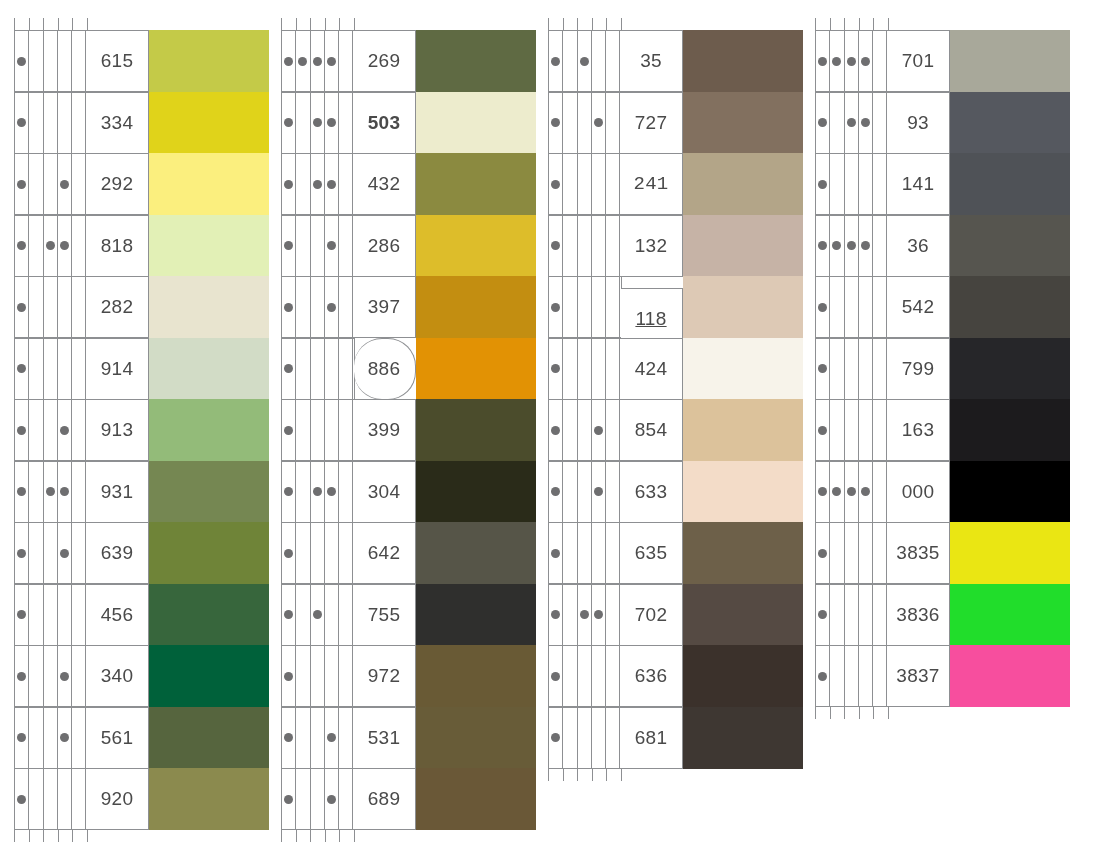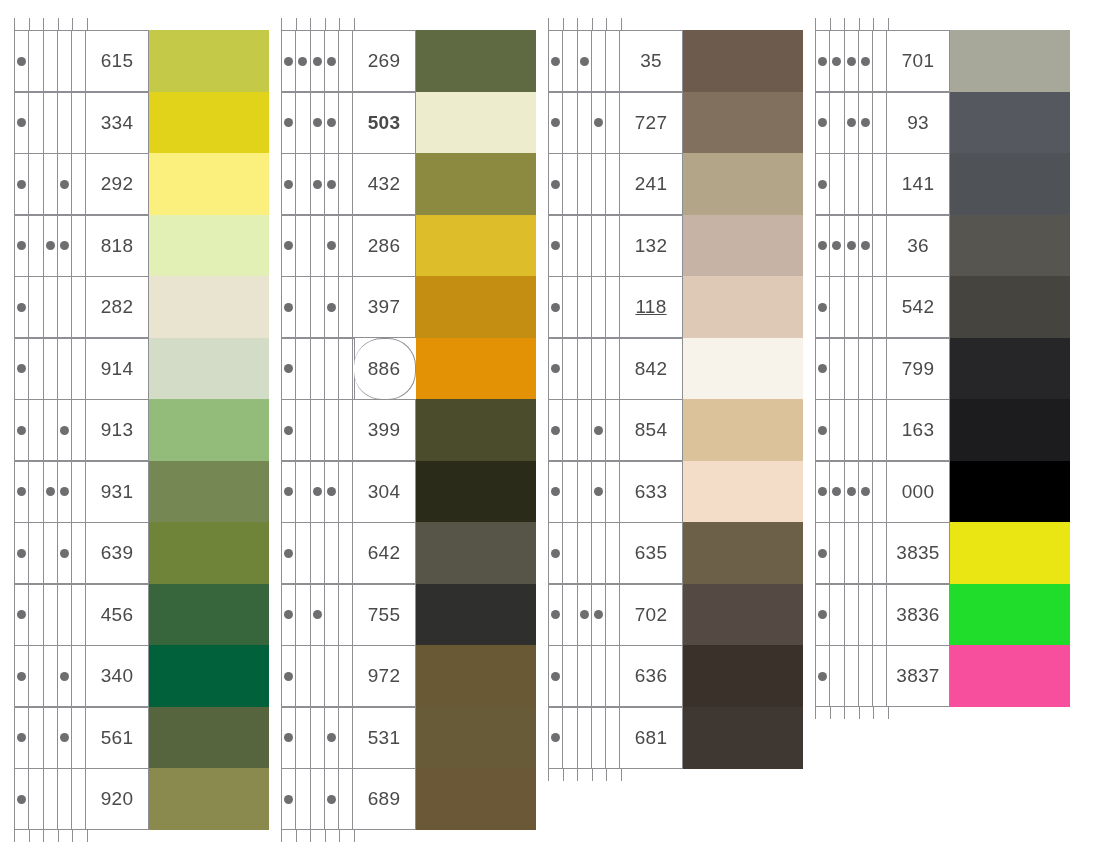--- a/index.html
+++ b/index.html
@@ -475,21 +475,21 @@
       <div class="swatch" style="left: 134.5px; top: 91.5px; width: 120px; background: rgb(130, 112, 95);"></div>
       <div class="checks" style="top: 153px; width: 72.5px;">
         <div class="chk" style="width: 14.5px;">
           <span class="dot" style="background: rgb(110, 110, 112);"></span>
         </div>
         <div class="chk" style="width: 14.5px;"></div>
         <div class="chk" style="width: 14.5px;"></div>
         <div class="chk" style="width: 14.5px;"></div>
         <div class="chk" style="width: 14.5px;"></div>
       </div>
-      <div class="numcell" style="left: 72.5px; top: 153px; width: 62px;">241</div>
+      <div class="numcell" style="left: 72.5px; top: 153px; width: 62px; font-family: Liberation Mono, monospace;">241</div>
       <div class="swatch" style="left: 134.5px; top: 153px; width: 120px; background: rgb(179, 165, 136);"></div>
       <div class="checks" style="top: 214.5px; width: 72.5px;">
         <div class="chk" style="width: 14.5px;">
           <span class="dot" style="background: rgb(110, 110, 112);"></span>
         </div>
         <div class="chk" style="width: 14.5px;"></div>
         <div class="chk" style="width: 14.5px;"></div>
         <div class="chk" style="width: 14.5px;"></div>
         <div class="chk" style="width: 14.5px;"></div>
       </div>
@@ -497,32 +497,32 @@
       <div class="swatch" style="left: 134.5px; top: 214.5px; width: 120px; background: rgb(198, 179, 166);"></div>
       <div class="checks" style="top: 276px; width: 72.5px;">
         <div class="chk" style="width: 14.5px;">
           <span class="dot" style="background: rgb(110, 110, 112);"></span>
         </div>
         <div class="chk" style="width: 14.5px;"></div>
         <div class="chk" style="width: 14.5px;"></div>
         <div class="chk" style="width: 14.5px;"></div>
         <div class="chk" style="width: 14.5px;"></div>
       </div>
-      <div class="numcell" style="left: 72.5px; top: 276px; width: 62px; text-decoration: underline;">118</div>
+      <div class="numcell" style="left: 72.5px; top: 288px; width: 62px; text-decoration: underline;">118</div>
       <div class="swatch" style="left: 134.5px; top: 276px; width: 120px; background: rgb(221, 201, 181);"></div>
       <div class="checks" style="top: 337.5px; width: 72.5px;">
         <div class="chk" style="width: 14.5px;">
           <span class="dot" style="background: rgb(110, 110, 112);"></span>
         </div>
         <div class="chk" style="width: 14.5px;"></div>
         <div class="chk" style="width: 14.5px;"></div>
         <div class="chk" style="width: 14.5px;"></div>
         <div class="chk" style="width: 14.5px;"></div>
       </div>
-      <div class="numcell" style="left: 72.5px; top: 337.5px; width: 62px;">842</div>
+      <div class="numcell" style="left: 72.5px; top: 337.5px; width: 62px;">424</div>
       <div class="swatch" style="left: 134.5px; top: 337.5px; width: 120px; background: rgb(247, 243, 234);"></div>
       <div class="checks" style="top: 399px; width: 72.5px;">
         <div class="chk" style="width: 14.5px;">
           <span class="dot" style="background: rgb(110, 110, 112);"></span>
         </div>
         <div class="chk" style="width: 14.5px;"></div>
         <div class="chk" style="width: 14.5px;"></div>
         <div class="chk" style="width: 14.5px;">
           <span class="dot" style="background: rgb(110, 110, 112);"></span>
         </div>

